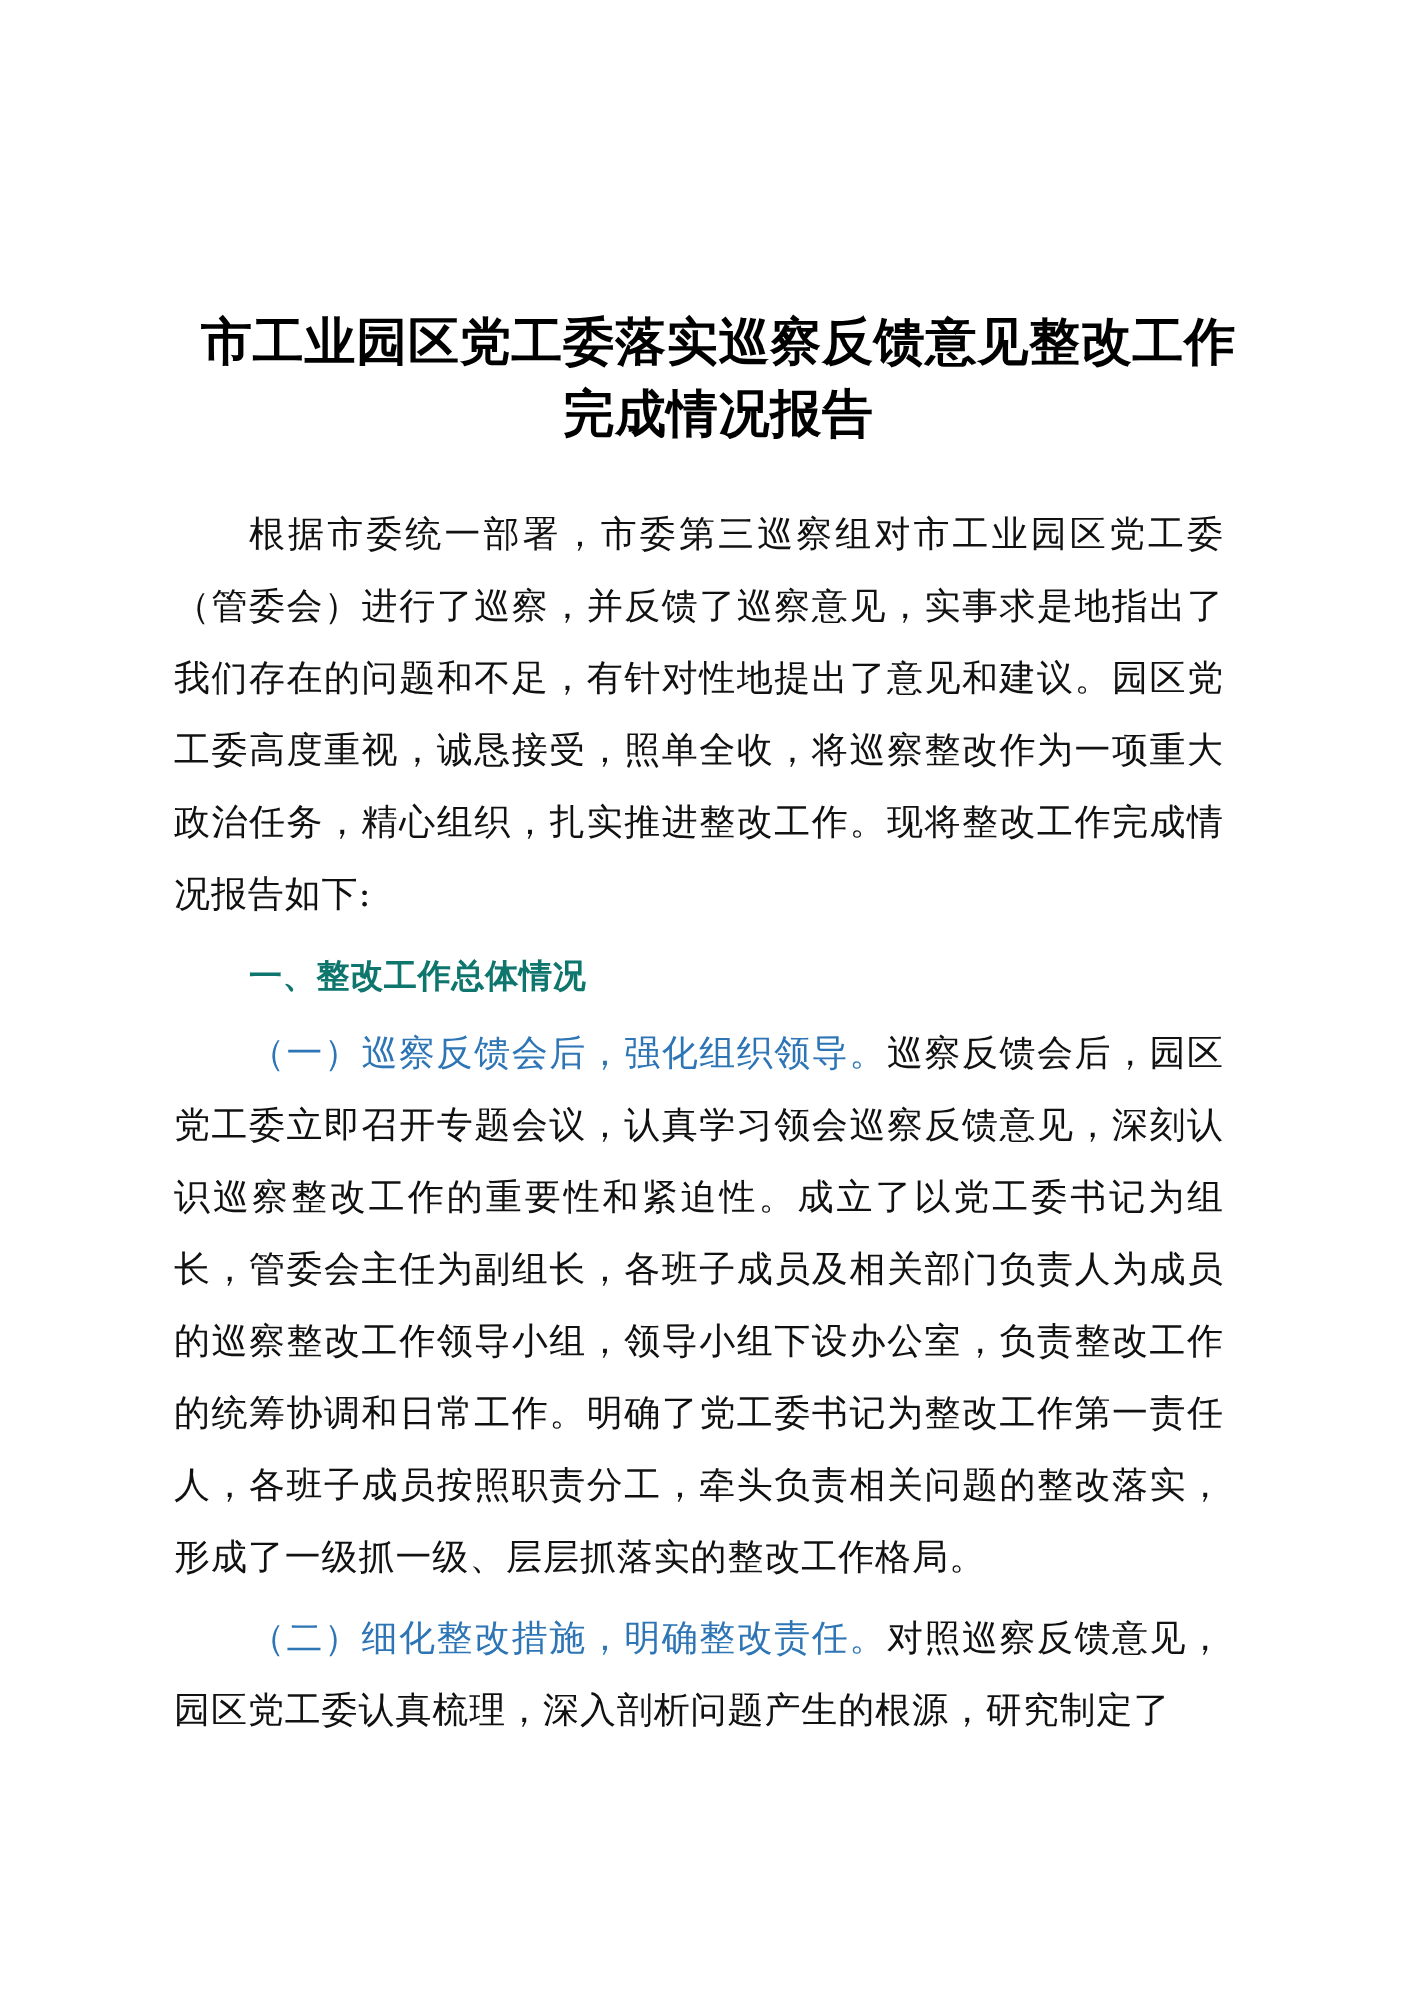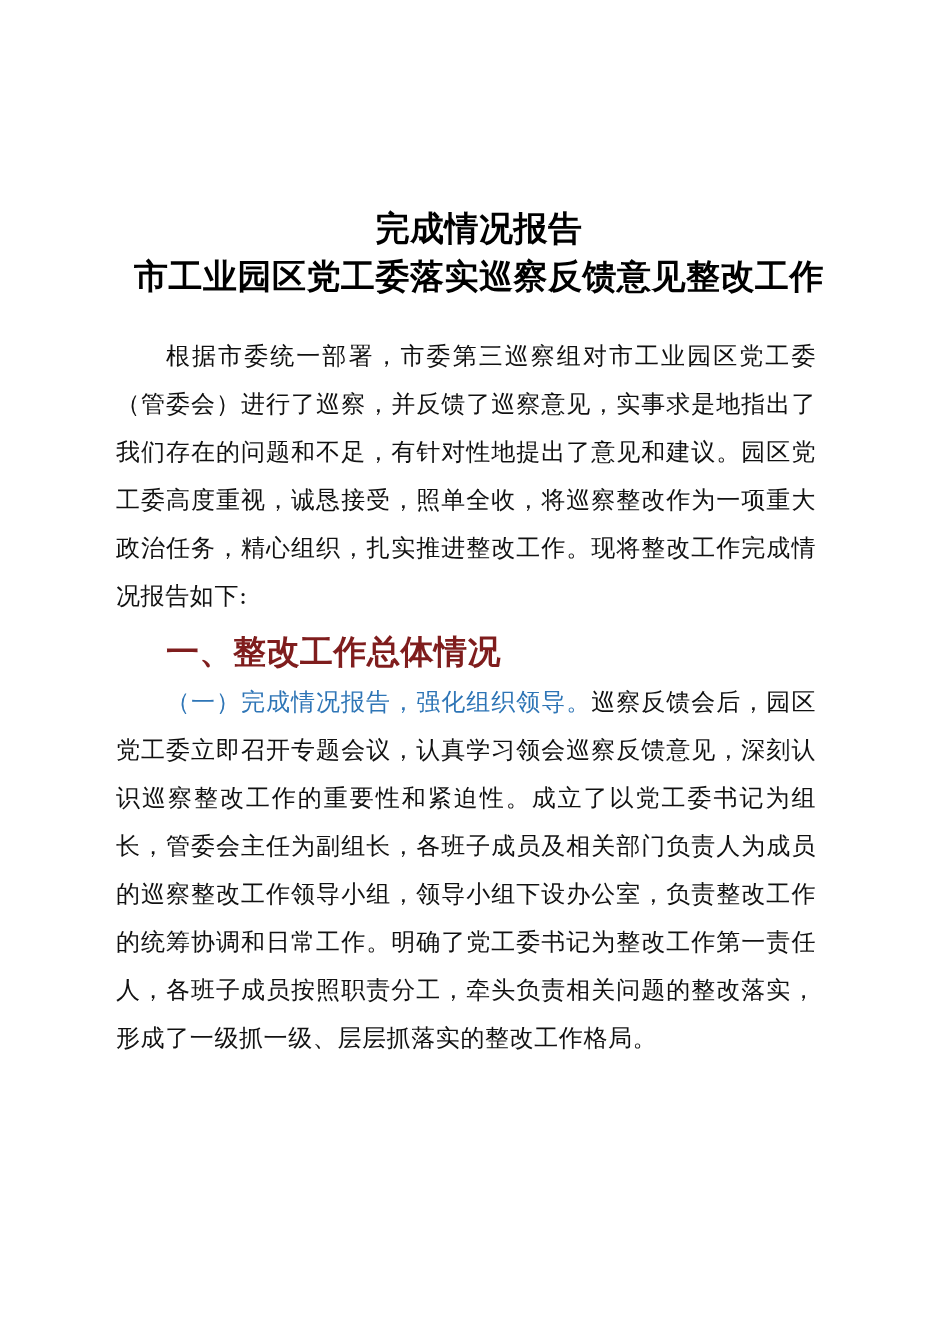--- a/index.html
+++ b/index.html
@@ -54,47 +54,48 @@
     .para {
       margin: 0;
       text-indent: 50px;
       text-align: justify;
       letter-spacing: 0.6px;
     }
     .heading-red {
       margin: 0;
       padding-left: 50px;
       font-family: "DejaVu Sans", "Liberation Sans", sans-serif;
-      font-size: 33px;
+      font-size: 22px;
       line-height: 52px;
-      color: #7f1d1d;
+      color: #0f766e;
       letter-spacing: 0.5px;
     }
     .sub-blue {
       color: #2e75b6;
     }
     .spacer-8 { height: 6px; }
   </style>
 </head>
 <body>
 
 <div class="page">
 
   <h1 class="title">
+    <span class="line">市工业园区党工委落实巡察反馈意见整改工作</span>
     <span class="line">完成情况报告</span>
-    <span class="line">市工业园区党工委落实巡察反馈意见整改工作</span>
   </h1>
 
   <div class="body-text">
 
     <p class="para">根据市委统一部署，市委第三巡察组对市工业园区党工委（管委会）进行了巡察，并反馈了巡察意见，实事求是地指出了我们存在的问题和不足，有针对性地提出了意见和建议。园区党工委高度重视，诚恳接受，照单全收，将巡察整改作为一项重大政治任务，精心组织，扎实推进整改工作。现将整改工作完成情况报告如下:</p>
 
     <div class="spacer-8"></div>
 
     <h2 class="heading-red">一、整改工作总体情况</h2>
 
-    <p class="para"><span class="sub-blue">（一）完成情况报告，强化组织领导。</span><span>巡察反馈会后，园区党工委立即召开专题会议，认真学习领会巡察反馈意见，深刻认识巡察整改工作的重要性和紧迫性。成立了以党工委书记为组长，管委会主任为副组长，各班子成员及相关部门负责人为成员的巡察整改工作领导小组，领导小组下设办公室，负责整改工作的统筹协调和日常工作。明确了党工委书记为整改工作第一责任人，各班子成员按照职责分工，牵头负责相关问题的整改落实，形成了一级抓一级、层层抓落实的整改工作格局。</span></p>
+    <p class="para"><span class="sub-blue">（一）巡察反馈会后，强化组织领导。</span><span>巡察反馈会后，园区党工委立即召开专题会议，认真学习领会巡察反馈意见，深刻认识巡察整改工作的重要性和紧迫性。成立了以党工委书记为组长，管委会主任为副组长，各班子成员及相关部门负责人为成员的巡察整改工作领导小组，领导小组下设办公室，负责整改工作的统筹协调和日常工作。明确了党工委书记为整改工作第一责任人，各班子成员按照职责分工，牵头负责相关问题的整改落实，形成了一级抓一级、层层抓落实的整改工作格局。</span></p>
 
     <div class="spacer-8"></div>
 
+    <p class="para"><span class="sub-blue">（二）细化整改措施，明确整改责任。</span><span>对照巡察反馈意见，园区党工委认真梳理，深入剖析问题产生的根源，研究制定了</span></p>
 
   </div>
 </div>
 
 </body></html>

